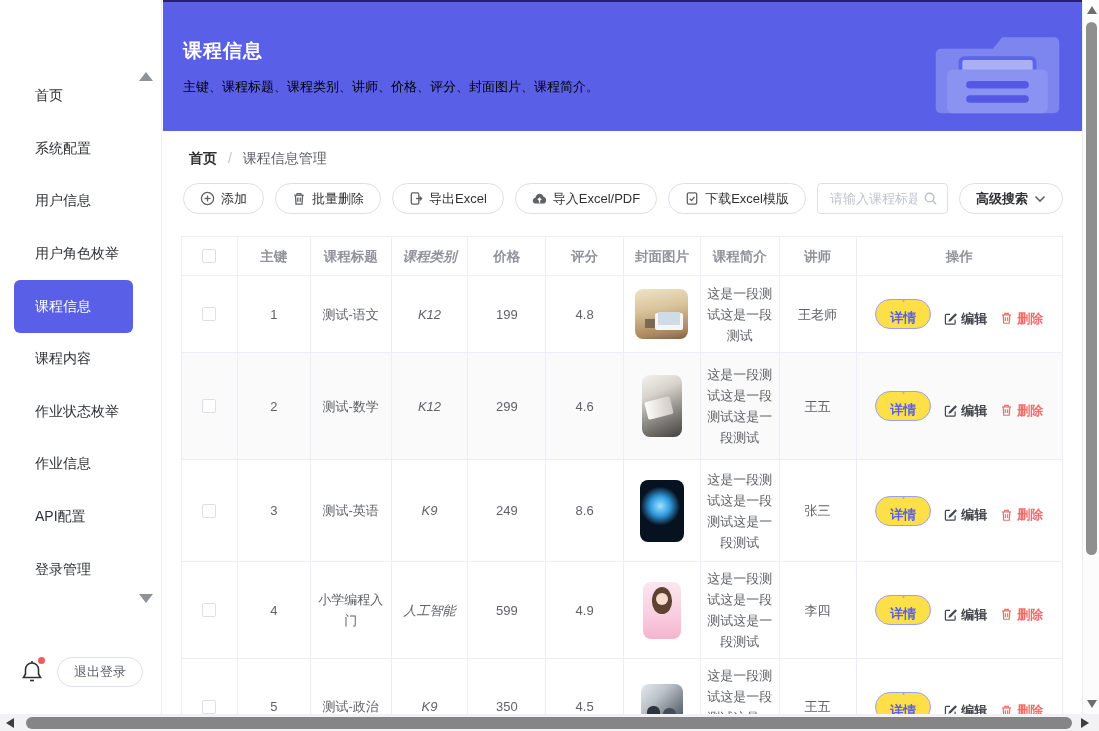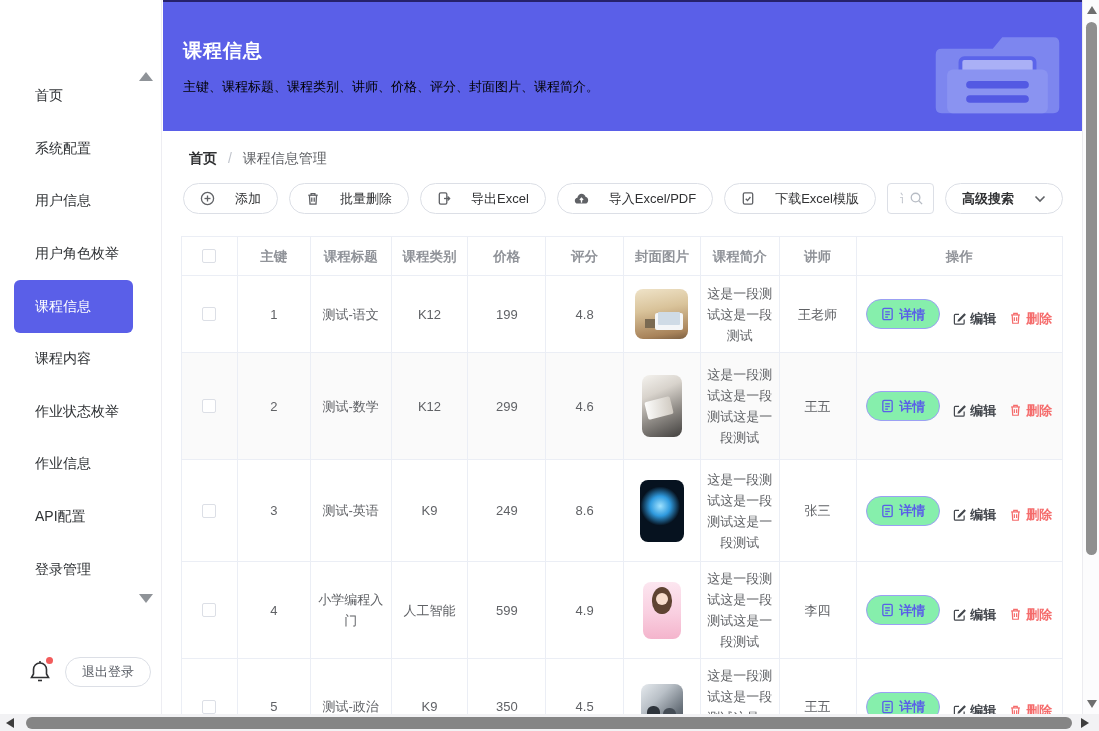--- a/index.html
+++ b/index.html
@@ -11,21 +11,21 @@
   .sidebar { position:absolute; left:0; top:0; width:162px; height:714px;
     background:#fff; border-right:1px solid #ededf2; }
   .nav { position:absolute; top:70px; left:0; right:0; }
   .nav-item { height:52.6px; margin:0 28px 0 14px; padding-left:21px; border-radius:6px;
     display:flex; align-items:center; font-size:14px; color:#2f3235; cursor:pointer; }
   .nav-item.active { background:var(--purple); color:#fff; }
   .side-tri { position:absolute; right:8px; width:0; height:0;
     border-left:7px solid transparent; border-right:7px solid transparent; }
   .side-tri.up   { top:72px;  border-bottom:9px solid #8f9398; }
   .side-tri.down { top:594px; border-top:9px solid #8f9398; }
-  .side-footer { position:absolute; left:8px; right:0; bottom:27px; height:30px;margin-top:27px; }
+  .side-footer { position:absolute; left:0; right:0; bottom:27px; height:30px;margin-top:27px; }
   .bell-wrap { position:absolute; left:20px; top:2px; width:26px; height:26px; }
   .bell-dot { position:absolute; right:1px; top:-2px; width:7px; height:7px;
     border-radius:50%; background:#f25b5b; }
   .logout-btn { position:absolute; left:57px; top:0; width:86px; height:30px;
     border:1px solid #dcdfe6; border-radius:15px; background:#fff; color:#5a5e66;
     font-size:13px; display:flex; align-items:center; justify-content:center; cursor:pointer; }
 
   :root { --purple:#5a5fe8; --purple-lt:#8a93f1; --border:#dcdfe6;
     --tborder:#ebeef5; --text:#303133; --text2:#606266; --text3:#909399; --red:#f56c6c; }
 
@@ -40,40 +40,40 @@
   .banner-sub { position:absolute; left:20px; top:76px; color:#000000; font-size:13px;font-family:Liberation Serif, serif; }
   .banner-art { position:absolute; right:12px; top:22px; }
 
   .breadcrumb { position:absolute; left:26px; top:150px; font-size:14px; color:var(--text2); }
   .breadcrumb .bc-root { font-weight:bold; color:var(--text); cursor:pointer; }
   .breadcrumb .bc-sep { color:#c0c4cc; margin:0 7px; }
 
   .toolbar { position:absolute; left:20px; top:183px; width:880px;
     display:flex; gap:11px; align-items:center; }
   .pill-btn { height:31px; padding:4px 16px; border:1px solid var(--border); border-radius:16px;
-    background:#fff; display:flex; align-items:center; gap:20px; font-size:13px;
+    background:#fff; display:flex; align-items:center; gap:6px; font-size:13px;
     color:var(--text); white-space:nowrap; cursor:pointer; }
   .pill-btn svg { flex:none; }
   .search-box { position:relative; width:168px; height:31px; }
   .search-box input { width:100%; height:100%; border:1px solid var(--border); border-radius:4px;
     padding:0 30px 0 12px; font-size:13px; color:var(--text2); outline:none;
     font-family:inherit; }
   .search-box input::placeholder { color:#c0c4cc; }
   .search-box .s-icon { position:absolute; right:10px; top:8px; }
   .adv-btn { font-weight:bold; }
 
   
   .table { position:absolute; left:18px; top:236px; width:882px;
     border:1px solid var(--tborder); border-bottom:none; font-size:13px; color:var(--text2); }
   .trow, .thead { display:flex; align-items:stretch; border-bottom:1px solid var(--tborder); }
   .cell { display:flex; align-items:center; justify-content:center; text-align:center;
     border-right:1px solid var(--tborder); padding:4px 6px; line-height:21px; }
   .cell:last-child { border-right:none; }
   .thead .cell { color:var(--text3); font-weight:bold; font-size:13.5px; height:38px; }
-  .c0{width:56px;} .c1{width:73px;} .c2{width:81px;} .c3{width:77px;} .c4{width:78px;}
+  .c0{width:56px;} .c1{width:73px;} .c2{width:81px;} .c3{width:77px;font-style:italic;} .c4{width:78px;}
   .c5{width:78px;} .c6{width:77px;} .c7{width:79px;} .c8{width:77px;} .c9{width:206px;}
   .trow:nth-child(2) { background:#fafafa; }
   .trow:nth-child(1) { height:77px; } .trow:nth-child(2) { height:107px; }
   .trow:nth-child(3) { height:102px; } .trow:nth-child(4) { height:97px; }
   .trow:nth-child(5) { height:96px; }
 
   .checkbox { width:14px; height:14px; border:1px solid var(--border); border-radius:2px;
     background:#fff; cursor:pointer; }
 
   .cover { position:relative; border-radius:8px; overflow:hidden; flex:none; }
@@ -99,22 +99,22 @@
   .cover-girl-portrait::after { content:""; position:absolute; left:13px; top:11px;
     width:12px; height:12px; border-radius:50%; background:#f8ddcd; }
   .cover-business-people { width:42px; height:46px;
     background:linear-gradient(135deg,#e6eaee 0%,#b9c0c7 35%,#6a737c 72%,#3e454d 100%); }
   .cover-business-people::after { content:""; position:absolute; left:6px; bottom:0;
     width:13px; height:24px; border-radius:6px 6px 0 0; background:#2e343b;
     box-shadow:16px 2px 0 0 #454d56; }
 
   .actions { display:flex; align-items:center; justify-content:center; gap:13px; }
   .detail-btn { height:30px; padding:0 14px; border:1px solid #9ba0f3; border-radius:15px;
-    background:#86efac; color:var(--purple); font-size:13px; font-weight:bold;
-    display:flex; align-items:center; gap:5px; cursor:pointer; white-space:nowrap; }
+    background:#fde047; color:var(--purple); font-size:13px; font-weight:bold;
+    display:flex; align-items:center; gap:5px; cursor:pointer; white-space:nowrap;flex-direction:column; }
   .link-btn { display:flex; align-items:center; gap:4px; font-size:13px; font-weight:bold;
     color:#43474d; cursor:pointer; white-space:nowrap;margin-top:8px; }
   .link-btn.danger { color:var(--red); }
 
   
   .vscroll { position:absolute; right:0; top:0; width:17px; height:714px; background:#fcfcfd;
     border-left:1px solid #ececf0; }
   .vthumb { position:absolute; left:3px; top:22px; width:11px; height:533px;
     border-radius:6px; background:#8f8f8f; }
   .vs-tri { position:absolute; left:3.5px; width:0; height:0;

